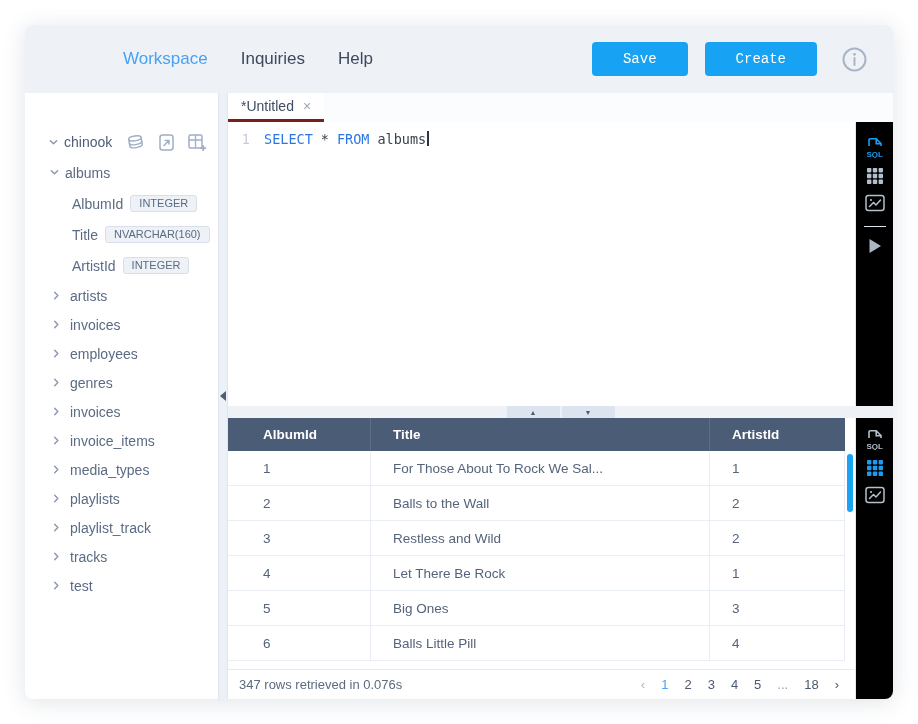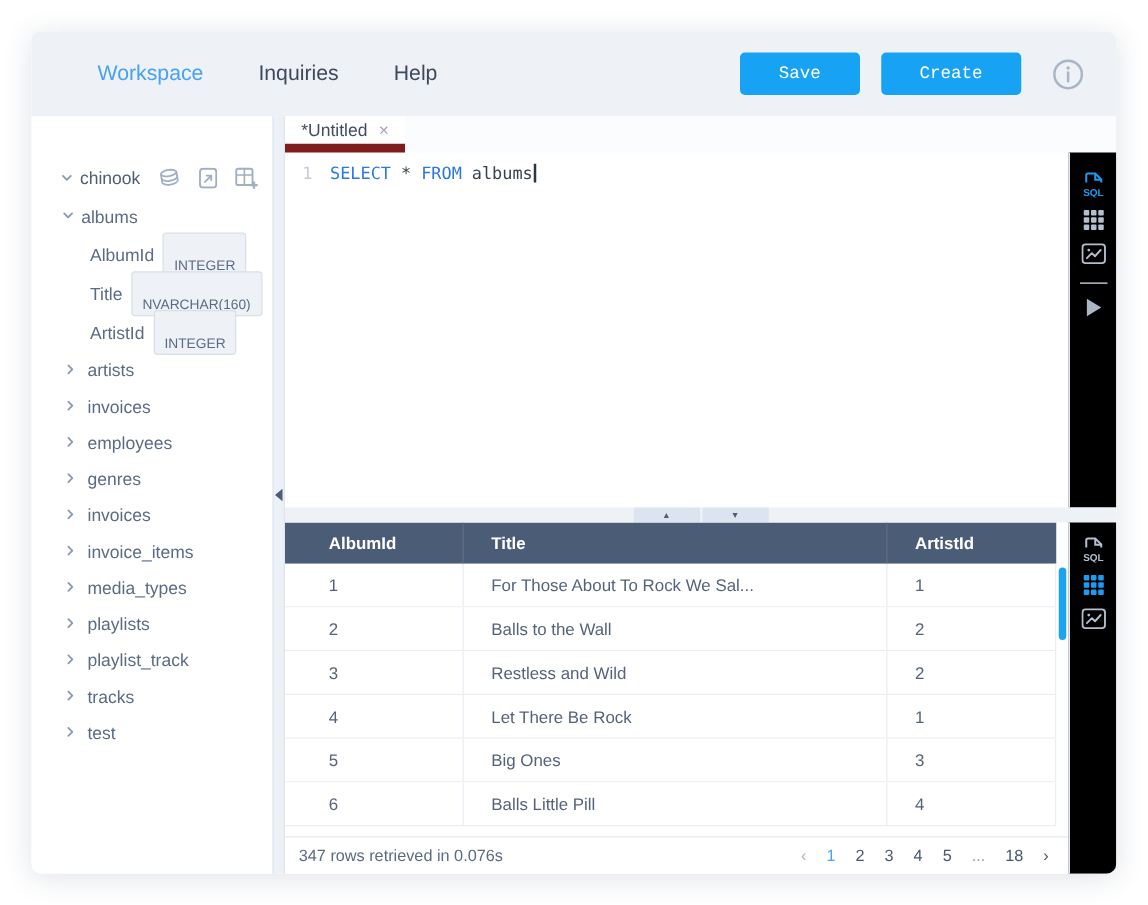--- a/index.html
+++ b/index.html
@@ -2,21 +2,21 @@
 <html><head>
 <meta charset="utf-8">
 <style>
   * { margin:0; padding:0; box-sizing:border-box; }
   html,body { width:918px; height:724px; background:#fff; font-family:"Liberation Sans",sans-serif; }
   .card{ position:absolute; left:25px; top:25px; width:868px; height:674px; background:#fff;
          border-radius:8px; box-shadow:0 3px 22px rgba(60,80,110,.16); overflow:hidden;
          display:flex; flex-direction:column; }
   
   .appbar{ height:68px; flex:none; background:#eef2f7; display:flex; align-items:center; padding:0 26px 0 53px; }
-  .navlinks{ display:flex; gap:44px; align-items:flex-end; }
+  .navlinks{ display:flex; gap:33px; align-items:flex-end;margin-left:45px; }
   .navlink{ font-size:17px; color:#3d4a5e; cursor:pointer; }
   .navlink.active{ color:#48a1f3; }
   .appbar .spacer{ flex:1; }
   .btn{ background:#18a2f3; color:#fff; border:none; border-radius:4px; font-size:14px;
         padding:9px 31px; font-family:Liberation Mono, monospace; cursor:pointer; }
   .btn + .btn{ margin-left:17px; }
   .info{ margin-left:25px; color:#a9b5c6; display:flex; align-items:center; cursor:pointer; }
   
   .body{ flex:1; display:flex; min-height:0; }
   .sidebar{ width:193px; flex:none; padding-top:34px; overflow:hidden; }
@@ -24,31 +24,31 @@
            border-radius:4px; padding:0 11px; font-size:14px; font-family:inherit; color:#5a6a82; outline:none; }
   .search::placeholder{ color:#b4bfcf; }
   .tree{ font-size:14px; color:#5b6b84; }
   .trow{ display:flex; align-items:center; cursor:pointer; }
   .chev{ color:#8b99ad; display:flex; flex:none; }
   .db-row{ padding-left:24px; height:30px; gap:6px; color:#4e5d74; }
   .db-ic{ color:#9fafc5; margin-left:8px; display:flex; }
   .albums-row{ padding-left:25px; height:31px; gap:6px; }
   .col-row{ padding-left:47px; height:31px; cursor:default; }
   .badge{ margin-left:7px; font-size:11px; color:#5a6a82; background:#eef2f7; border:1px solid #d8dfeb;
-          border-radius:3px; padding:20px 8px 2px; }
+          border-radius:3px; padding:1px 8px 2px; }
   .tbl-row{ padding-left:27px; height:29px; gap:9px; }
   
   .vsplit{ width:10px; flex:none; background:#ecf1f8; border-left:1px solid #dfe6f0; border-right:1px solid #dfe6f0; position:relative; cursor:col-resize; }
   .vhandle{ position:absolute; top:298px; left:1px; width:0; height:0;
             border-top:5px solid transparent; border-bottom:5px solid transparent; border-right:6px solid #4e5d74; }
   
   .main{ flex:1; display:flex; flex-direction:column; min-width:0; }
   .tabbar{ height:29px; flex:none; display:flex; background:#fbfcfd; }
   .tab{ display:flex; align-items:center; gap:9px; padding:0 13px; background:#fff;
-        border-bottom:7px solid #7f1d1d; color:#3f4c63; font-size:14px; cursor:pointer; }
+        border-bottom:3px solid #7f1d1d; color:#3f4c63; font-size:14px; cursor:pointer; }
   .tab .close{ color:#9aa7b8; font-size:14px; cursor:pointer; }
   .editor-wrap{ flex:1; display:flex; min-height:0; }
   .editor{ flex:1; padding-top:9px; font-family:"DejaVu Sans Mono",monospace; font-size:13.5px; cursor:text; }
   .code-line{ display:flex; white-space:pre; }
   .gutter{ width:22px; text-align:right; color:#c7cdd8; margin-right:14px; flex:none; }
   .kw{ color:#2b78e4; } .plain{ color:#38424f; }
   .tok{ margin-right:8px; }
   .cursor{ display:inline-block; width:1.5px; height:15px; background:#2c3542; vertical-align:text-bottom; margin-left:1px; }
   .side-toolbar{ width:38px; flex:none; background:#000000; border-left:1px solid #e2e8f1;
                  display:flex; flex-direction:column; align-items:center; }

